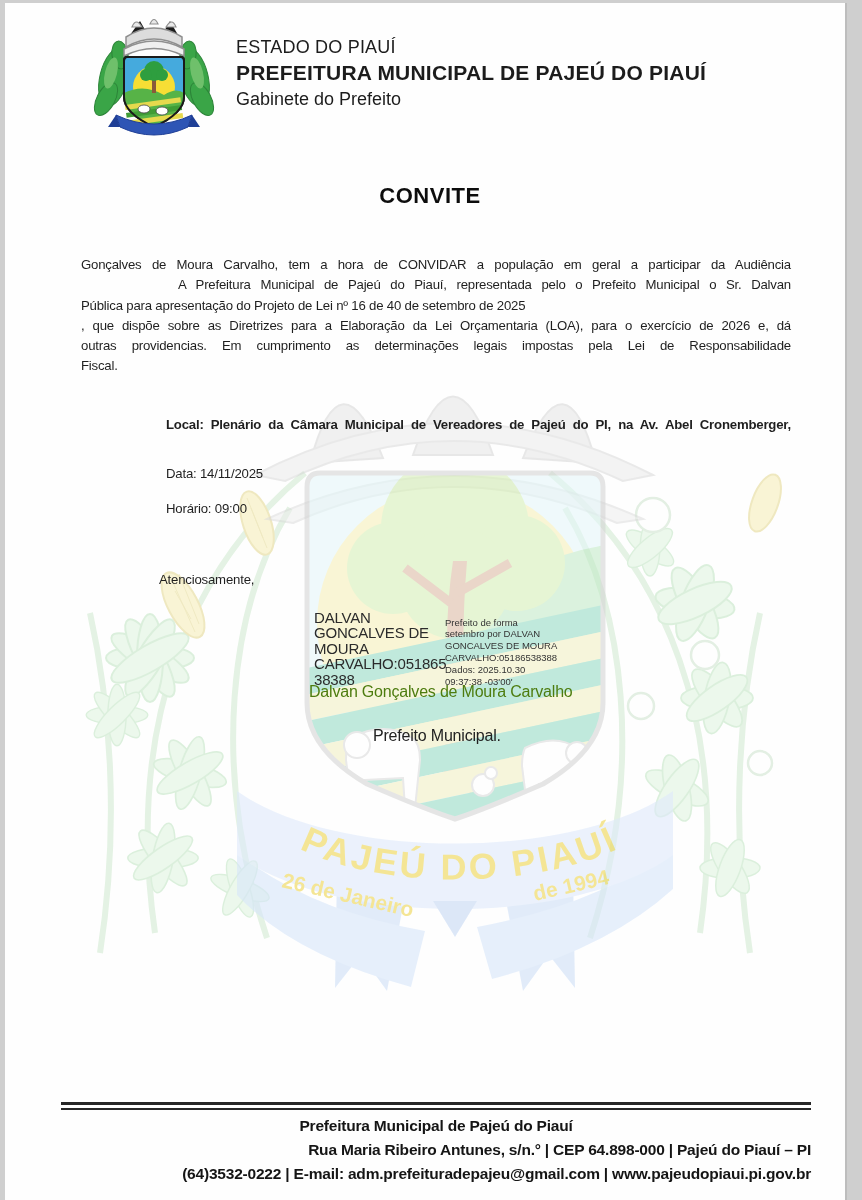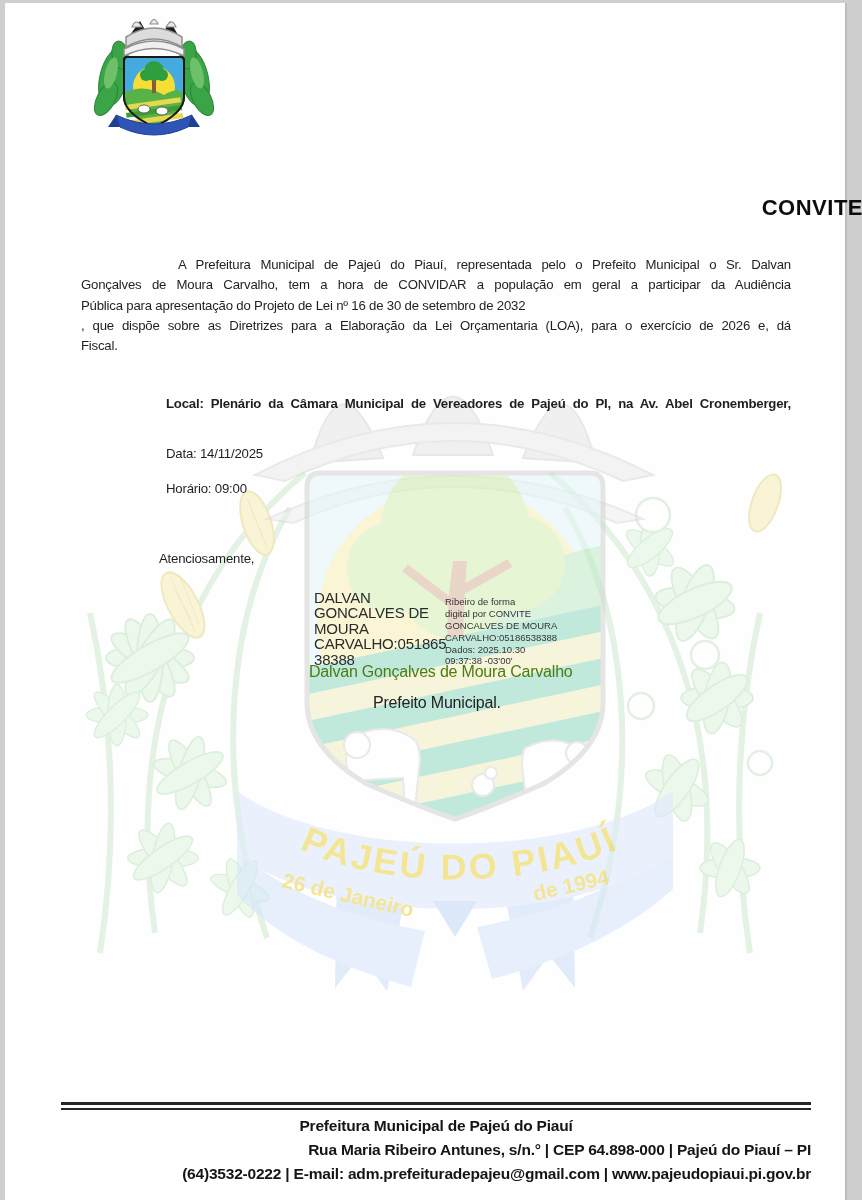--- a/index.html
+++ b/index.html
@@ -9,40 +9,40 @@
   
   .wm{position:absolute;left:0;top:0;width:842px;height:1197px;pointer-events:none;z-index:0;}
   
   .content{position:absolute;inset:0;z-index:1;}
   header.doc-header{position:absolute;left:0;top:0;width:100%;height:160px;}
   .logo{position:absolute;left:81px;top:12px;}
   .org{position:absolute;left:231px;top:34px;color:#1c1c1c;}
   .org-l1{font-size:18px;letter-spacing:.2px;margin-bottom:3px;}
   .org-l2{font-size:21px;font-weight:bold;letter-spacing:.2px;margin-bottom:4px;}
   .org-l3{font-size:18px;}
-  h1.doc-title{position:absolute;left:0;top:176px;width:100%;margin:16px;text-align:right;
+  h1.doc-title{position:absolute;left:0;top:176px;width:100%;margin:4px;text-align:center;
     box-sizing:border-box;font-size:22px;font-weight:bold;color:#0d0d0d;letter-spacing:.5px;}
   .bodytext{position:absolute;left:76px;top:252px;width:710px;color:#1f1f1f;
     font-size:13.2px;line-height:20.3px;letter-spacing:-0.2px;}
   .jl{text-align:justify;text-align-last:justify;}
   .plain{text-align:left;}
   .ind1{padding-left:97px;}
   .ind2{padding-left:85px;font-weight:bold;}
   .local{margin-top:38px;}
   .data-line{margin-top:29px;padding-left:85px;}
   .hora-line{margin-top:15px;padding-left:85px;}
   .atc-line{margin-top:50px;padding-left:78px;}
   
   .sig-row{margin-top:20px;display:flex;align-items:flex-end;}
   .sig-stamp-name{margin-left:233px;width:128px;font-size:15px;line-height:15.5px;
     letter-spacing:-0.2px;color:#2b2b2b;font-weight:500;}
   .sig-stamp-details{margin-left:3px;width:140px;font-size:9.5px;line-height:11.8px;
     letter-spacing:0;color:#333;}
   .sig-name{margin-top:-5px;padding-left:228px;font-size:16px;color:#4d7c0f;letter-spacing:-0.2px;}
-  .sig-title{margin-top:11px;padding-left:292px;font-size:16px;color:#222;}
+  .sig-title{margin-top:23px;padding-left:292px;font-size:16px;color:#222;}
   
   footer.doc-footer{position:absolute;left:56px;top:1099px;width:750px;color:#151515;text-align:center;}
   .rule{height:8px;border-top:3.5px solid #262626;border-bottom:2.5px solid #262626;box-sizing:border-box;}
   .f1{margin-top:7px;font-size:15.5px;font-weight:bold;letter-spacing:-0.2px;}
   .f2,.f3{margin-top:6px;font-size:15.5px;font-weight:bold;letter-spacing:-0.2px;text-align:right;}
 </style>
 </head>
 <body>
 
 <div class="photo">
@@ -246,50 +246,56 @@
           </g>
           <g fill="#ffffff" stroke="#444" stroke-width="0.8">
             <ellipse cx="58" cy="94" rx="6" ry="4"></ellipse>
               <ellipse cx="76" cy="96" rx="6" ry="4"></ellipse>
           </g>
           <path d="M41,42 L95,42 Q98,42 98,46 L98,82 Q98,98 68,112 Q38,98 38,82 L38,46 Q38,42 41,42 Z" fill="none" stroke="#1a1a1a" stroke-width="2"></path>
 
           <path d="M30,100 Q68,118 106,100 L102,112 Q68,128 34,112 Z" fill="#2e55b5" stroke="#1f3f96" stroke-width="1"></path>
           <path d="M30,100 L22,112 L34,112 Z M106,100 L114,112 L102,112 Z" fill="#1f3f96"></path>
         </svg>
+        <div class="org">
+          <div class="org-l1">ESTADO DO PIAUÍ</div>
+          <div class="org-l2">PREFEITURA MUNICIPAL DE PAJEÚ DO PIAUÍ</div>
+          <div class="org-l3">Gabinete do Prefeito</div>
+        </div>
       </header>
 
       <h1 class="doc-title">CONVITE</h1>
 
       <main class="bodytext">
+        <div class="jl">Gonçalves de Moura Carvalho, tem a hora de CONVIDAR a população em geral a participar da Audiência</div>
         <div class="jl ind1">A Prefeitura Municipal de Pajeú do Piauí, representada pelo o Prefeito Municipal o Sr. Dalvan</div>
-        <div class="jl">Gonçalves de Moura Carvalho, tem a hora de CONVIDAR a população em geral a participar da Audiência</div>
-        <div class="plain">Pública para apresentação do Projeto de Lei nº 16 de 30 de setembro de 2032</div>
+        <div class="plain">Pública para apresentação do Projeto de Lei nº 16 de 40 de setembro de 2025</div>
         <div class="jl">, que dispõe sobre as Diretrizes para a Elaboração da Lei Orçamentaria (LOA), para o exercício de 2026 e, dá</div>
+        <div class="jl">outras providencias. Em cumprimento as determinações legais impostas pela Lei de Responsabilidade</div>
         <div class="plain">Fiscal.</div>
 
         <div class="local">
           <div class="jl ind2">Local: Plenário da Câmara Municipal de Vereadores de Pajeú do PI, na Av. Abel Cronemberger,</div>
         </div>
 
         <div class="data-line plain">Data: 14/11/2025</div>
         <div class="hora-line plain">Horário: 09:00</div>
         <div class="atc-line plain">Atenciosamente,</div>
 
         <div class="sig-row">
           <div class="sig-stamp-name">
             <div>DALVAN</div>
             <div>GONCALVES DE</div>
             <div>MOURA</div>
             <div>CARVALHO:051865</div>
             <div>38388</div>
           </div>
           <div class="sig-stamp-details">
-            <div>Ribeiro de forma</div>
-            <div>digital por CONVITE</div>
+            <div>Prefeito de forma</div>
+            <div>setembro por DALVAN</div>
             <div>GONCALVES DE MOURA</div>
             <div>CARVALHO:05186538388</div>
             <div>Dados: 2025.10.30</div>
             <div>09:37:38 -03'00'</div>
           </div>
         </div>
         <div class="sig-name">Dalvan Gonçalves de Moura Carvalho</div>
         <div class="sig-title">Prefeito Municipal.</div>
       </main>
 

